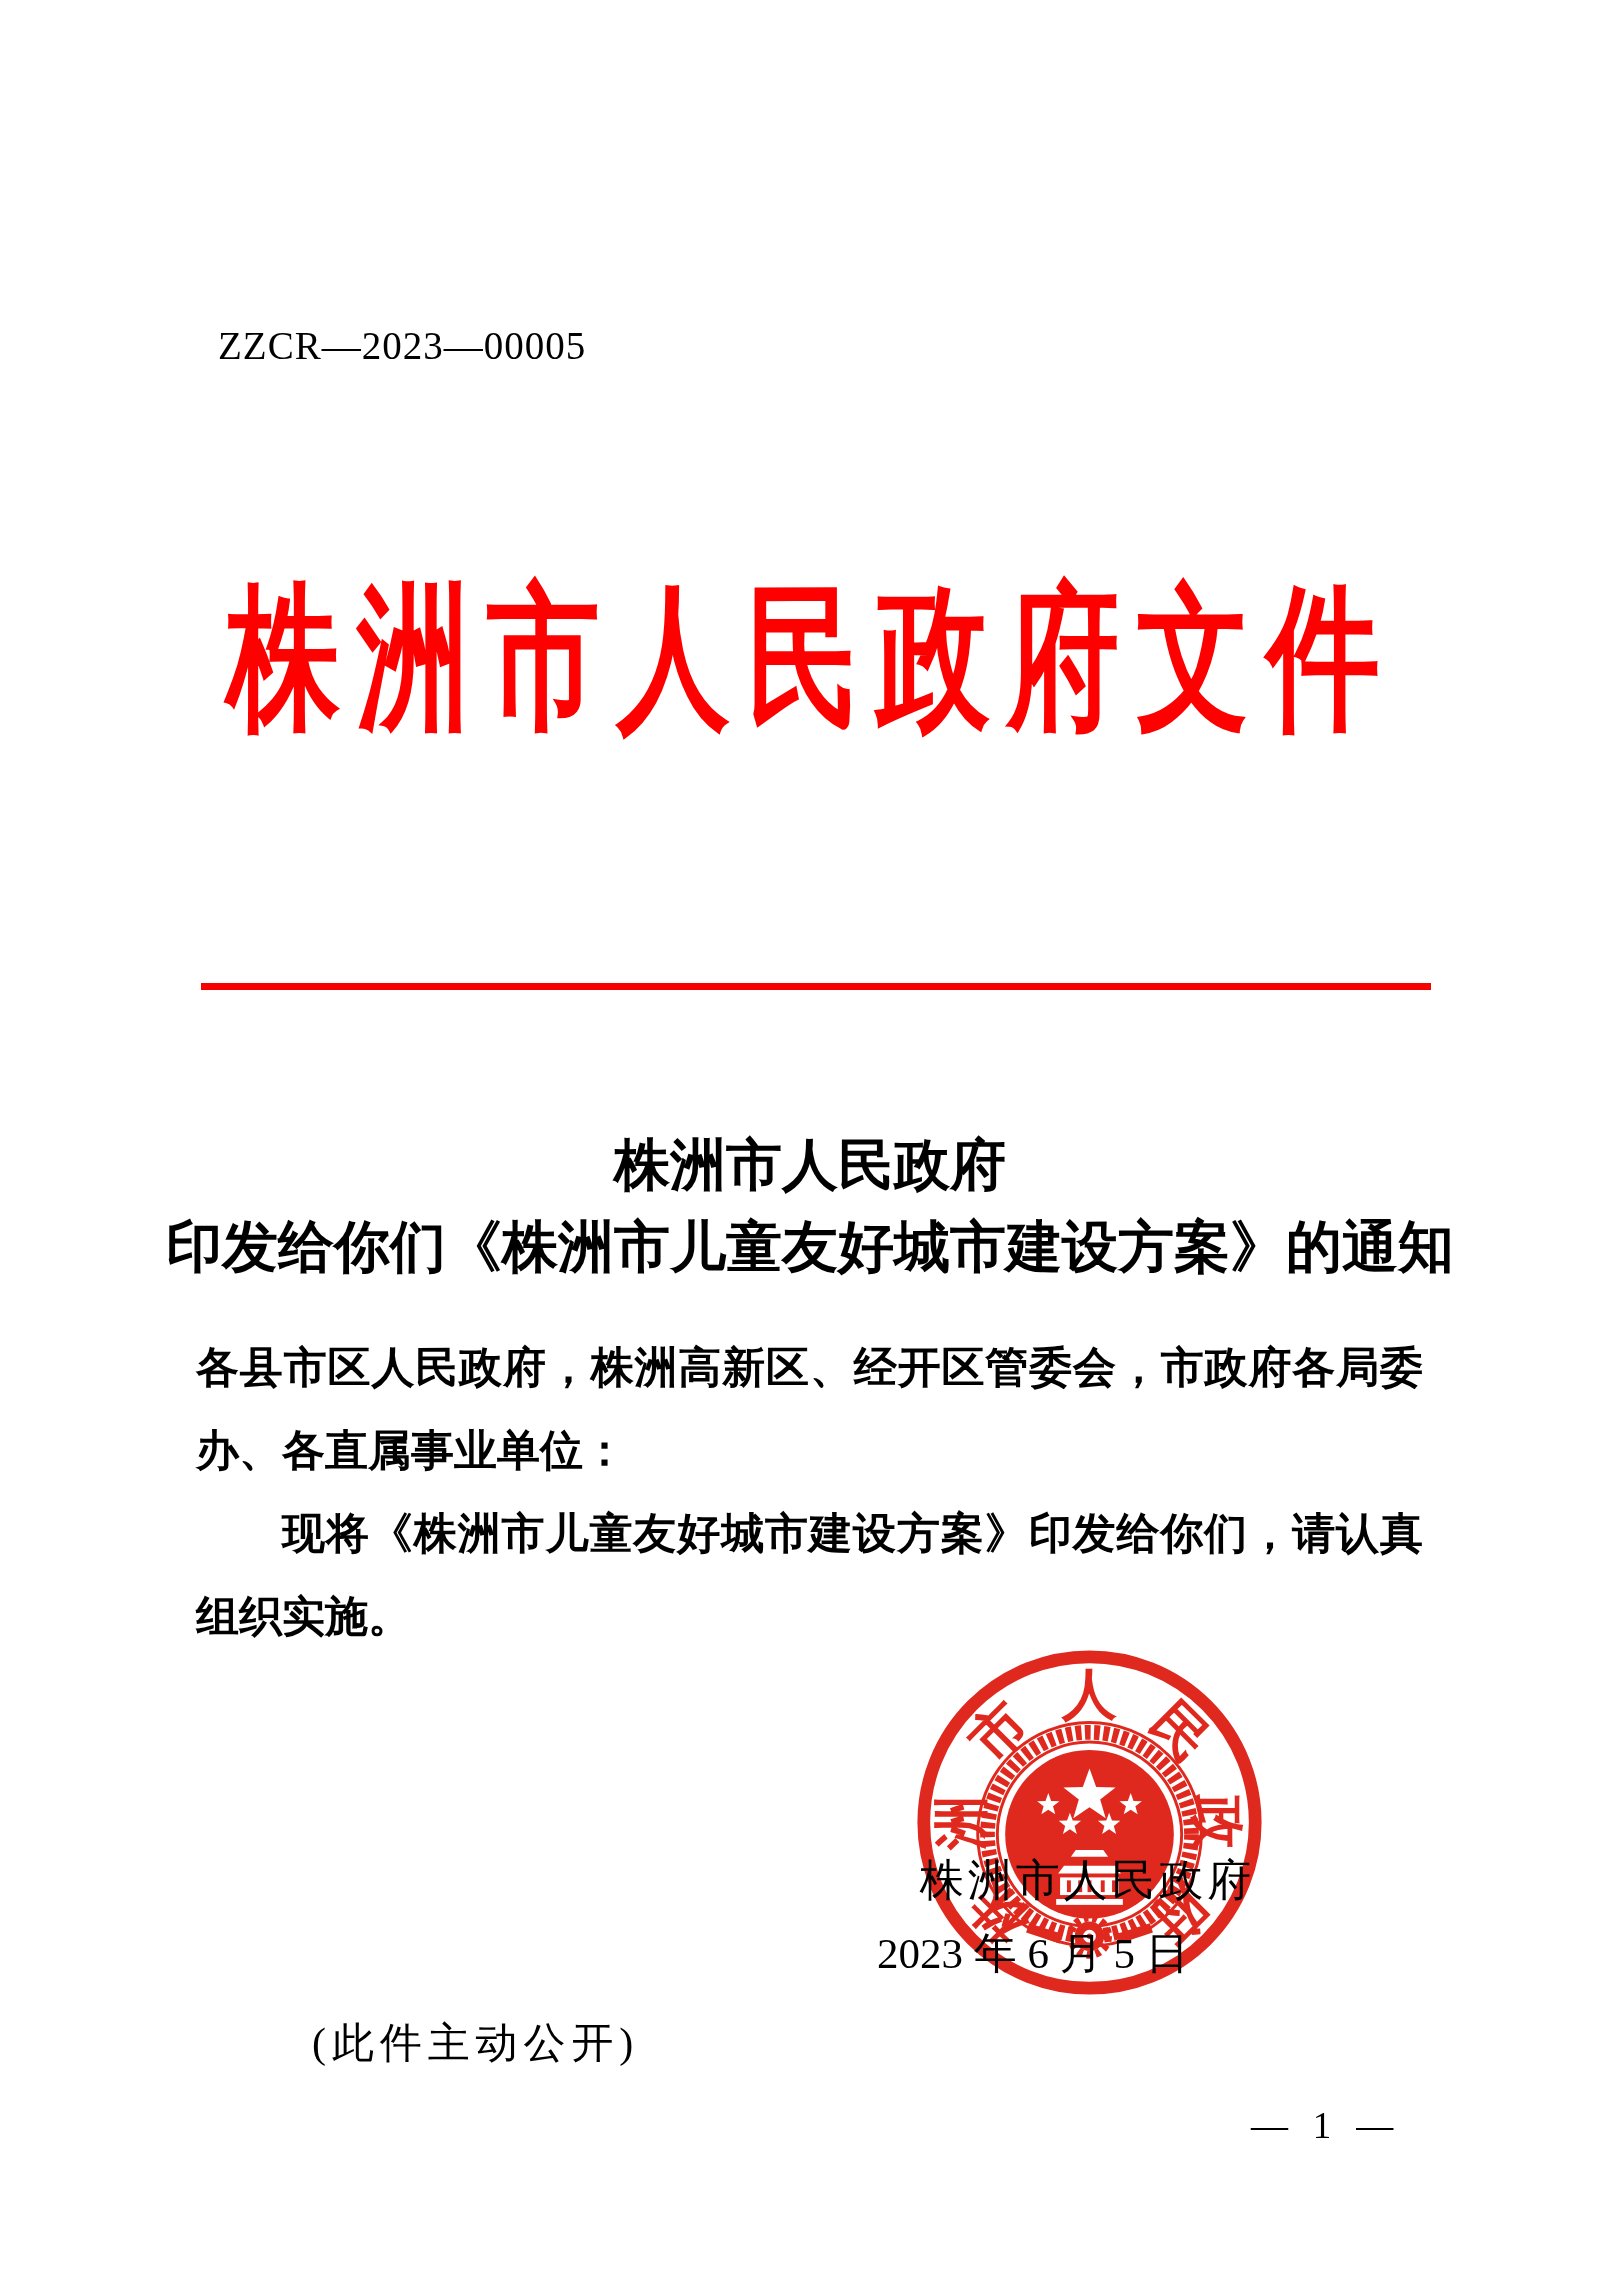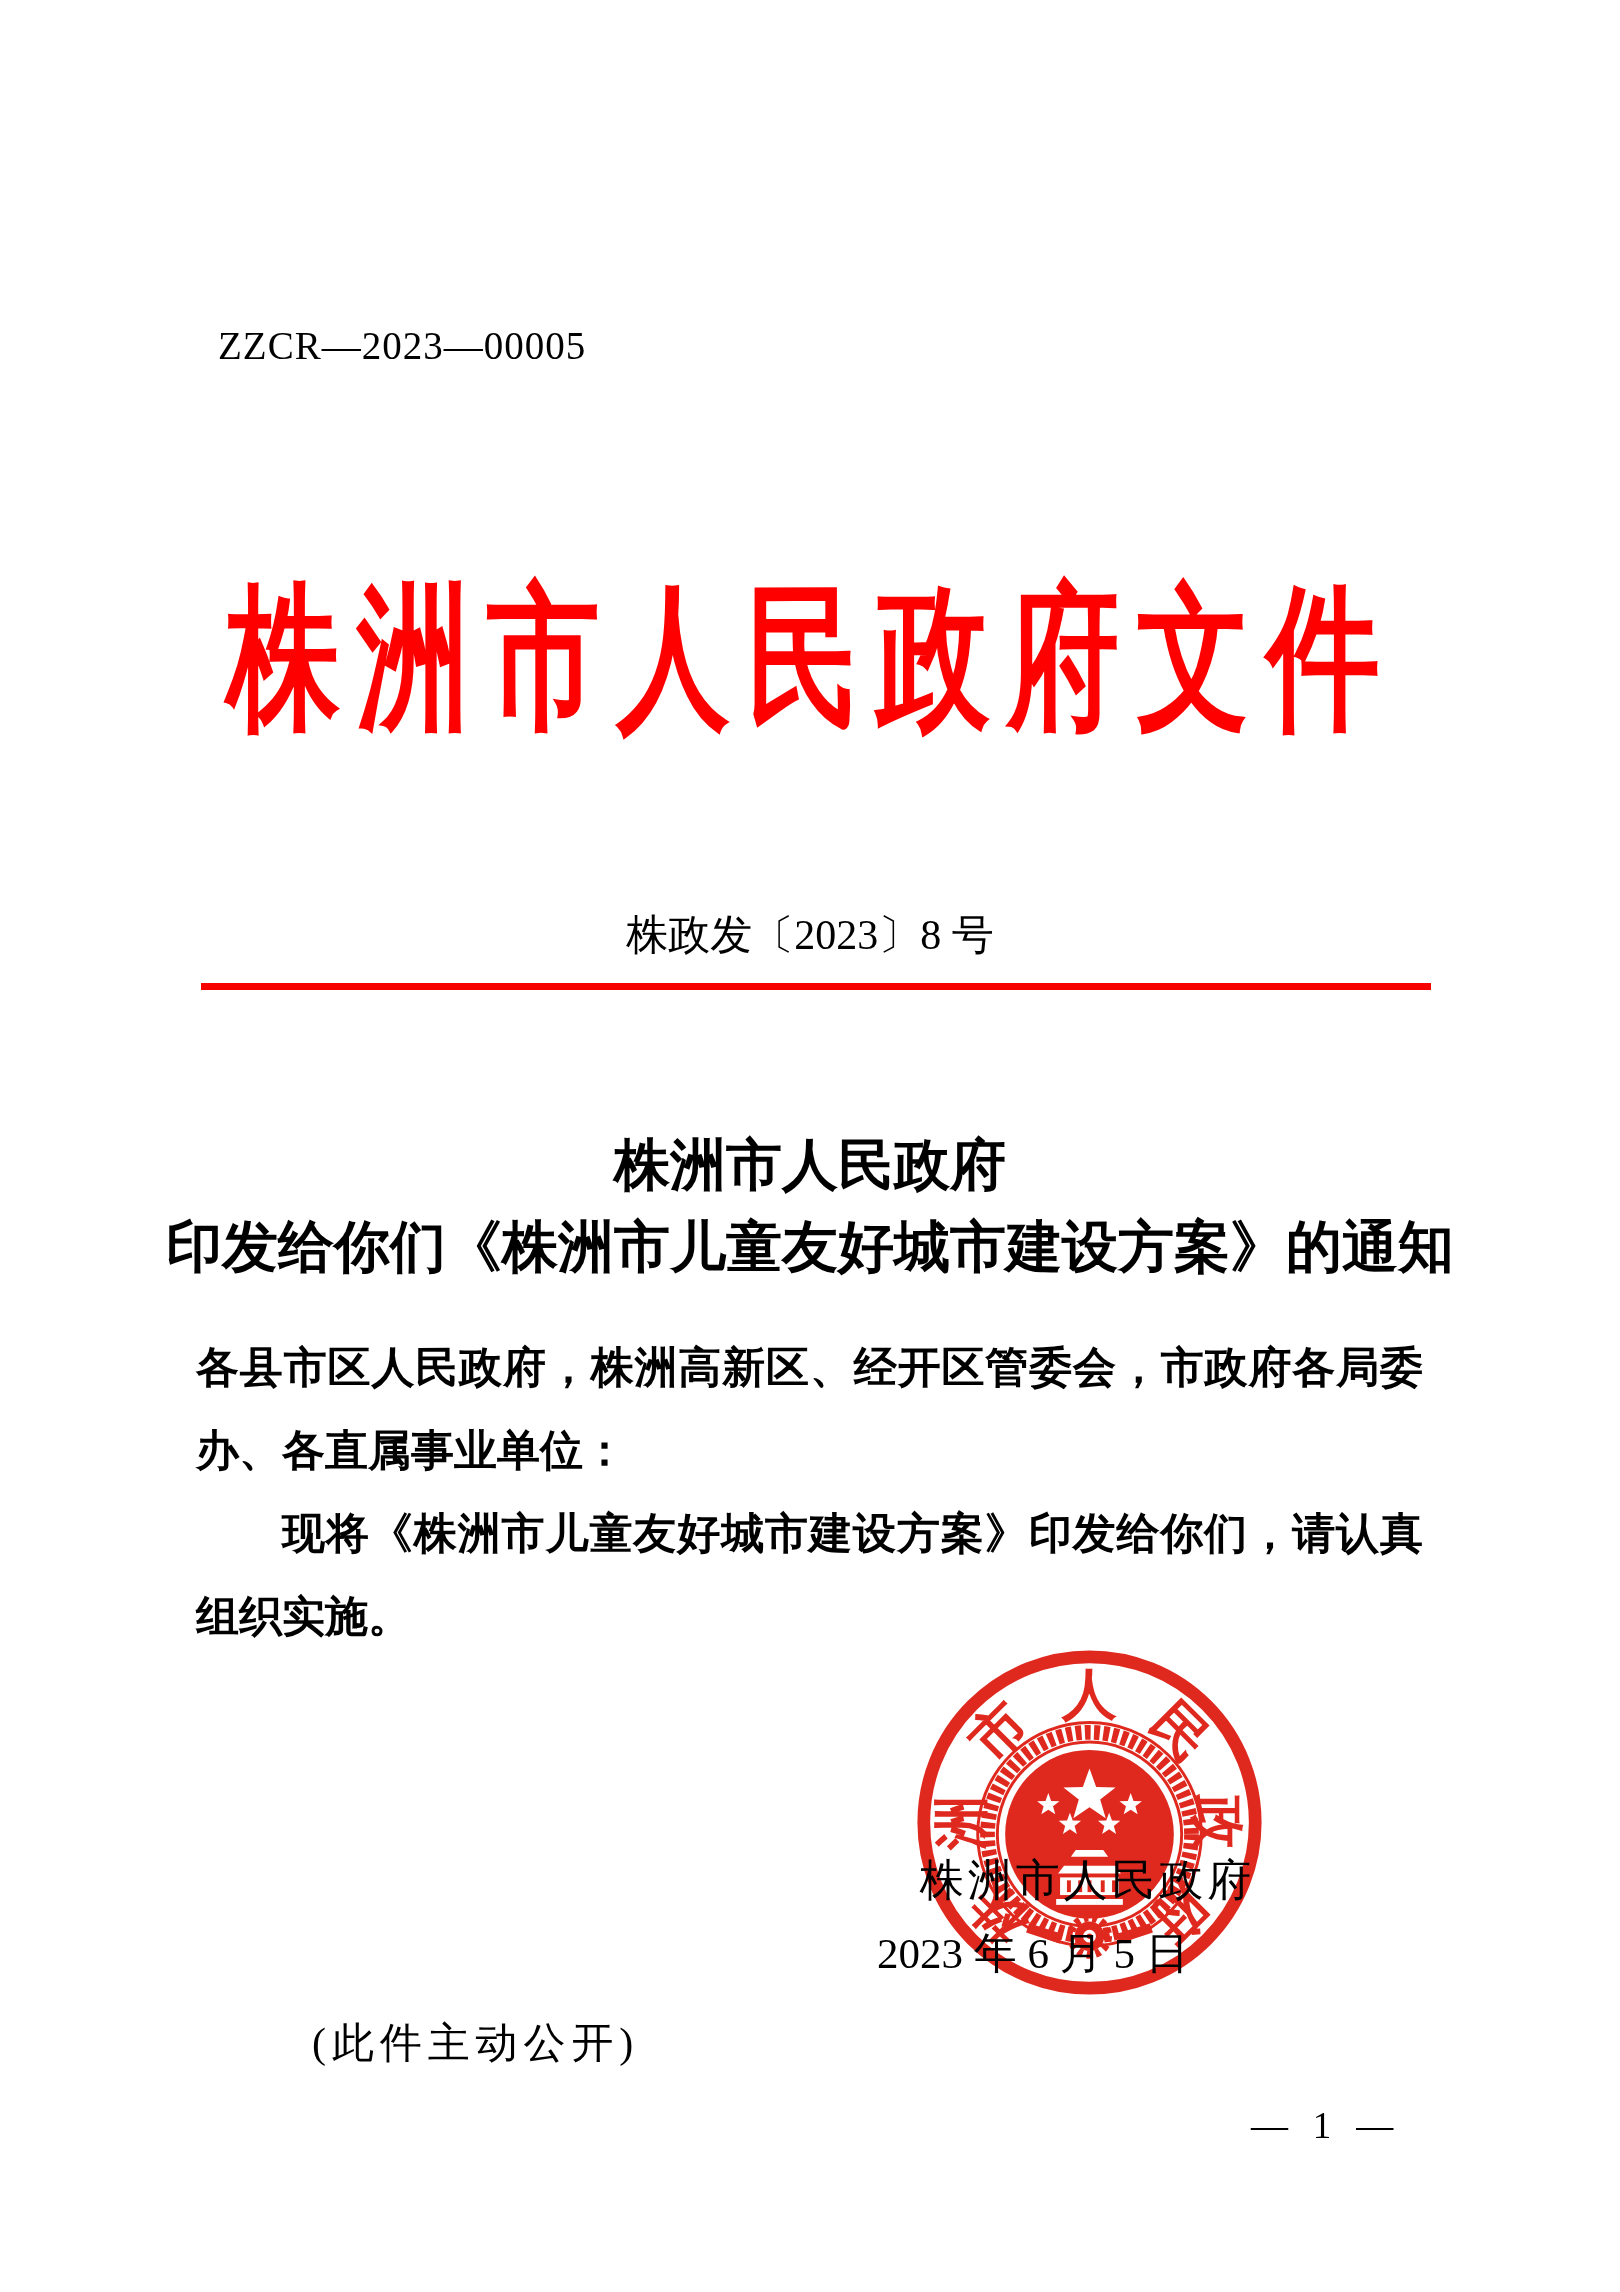--- a/index.html
+++ b/index.html
@@ -127,21 +127,20 @@
 </style>
 </head>
 <body>
 
 <div class="page">
 
   <div class="doc-id">ZZCR—2023—00005</div>
 
   <div class="banner-title">株洲市人民政府文件</div>
 
-  <div class="doc-number">株政发〔2023〕8 号</div>
 
   <div class="red-rule"></div>
 
   <div class="notice-title">
     <div>株洲市人民政府</div>
     <div>印发给你们《株洲市儿童友好城市建设方案》的通知</div>
   </div>
 
   <div class="doc-body">
     <p>各县市区人民政府，株洲高新区、经开区管委会，市政府各局委办、各直属事业单位：</p>

